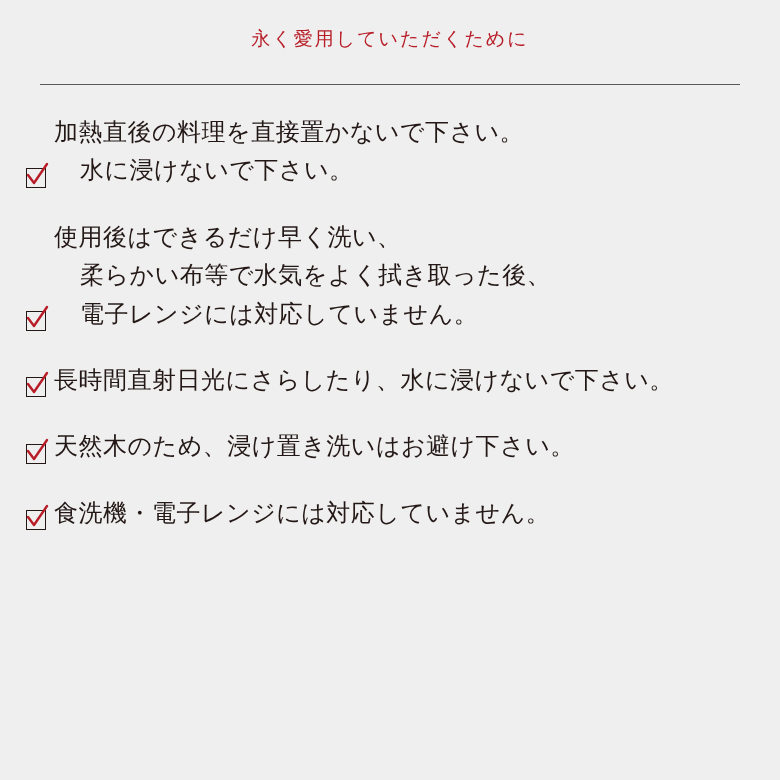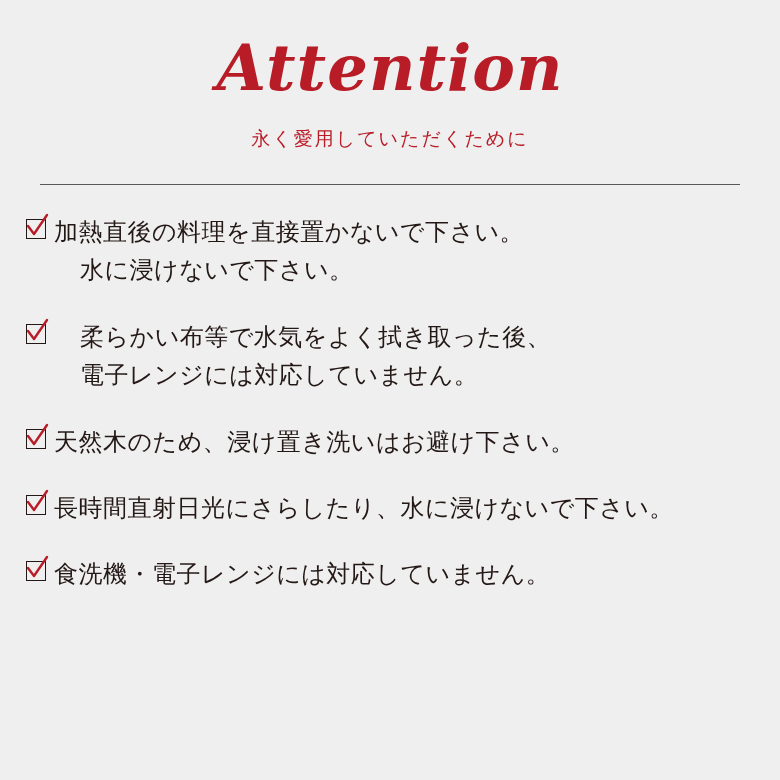--- a/index.html
+++ b/index.html
@@ -46,21 +46,21 @@
     background: #58595b;
     margin: 32px auto 0 auto;
   }
   .list {
     margin: 26px 0 0 0;
     padding: 0 0 0 26px;
     list-style: none;
   }
   .item {
     display: flex;
-    align-items: flex-start;
+    align-items: flex-end;
     margin-bottom: 18px;
     margin-top: 28px;
   }
   .check {
     flex: 0 0 auto;
     width: 22px;
     height: 22px;
     position: relative;
     margin-top: 6px;
     margin-right: 6px;
@@ -93,21 +93,20 @@
   }
   .small-gap {
     margin-bottom: 14px;
   }
 </style>
 </head>
 <body>
 
 <div class="page">
 
-  <div class="title">Attention</div>
   <div class="subtitle">永く愛用していただくために</div>
   <div class="divider"></div>
 
   <ul class="list">
 
     <li class="item">
       <span class="check">
         <span class="box"></span>
         <svg class="tick" viewBox="0 0 24 26" xmlns="http://www.w3.org/2000/svg">
           <path d="M3 13 L9 21 L22 2" fill="none" stroke="#b81c27" stroke-width="2.4" stroke-linecap="round" stroke-linejoin="round"></path>
@@ -120,22 +119,35 @@
     </li>
 
     <li class="item">
       <span class="check">
         <span class="box"></span>
         <svg class="tick" viewBox="0 0 24 26" xmlns="http://www.w3.org/2000/svg">
           <path d="M3 13 L9 21 L22 2" fill="none" stroke="#b81c27" stroke-width="2.4" stroke-linecap="round" stroke-linejoin="round"></path>
         </svg>
       </span>
       <span class="lines">
+        <div>使用後はできるだけ早く洗い、</div>
         <div class="line-indent">柔らかい布等で水気をよく拭き取った後、</div>
         <div class="line-indent">電子レンジには対応していません。</div>
+      </span>
+    </li>
+
+    <li class="item small-gap">
+      <span class="check">
+        <span class="box"></span>
+        <svg class="tick" viewBox="0 0 24 26" xmlns="http://www.w3.org/2000/svg">
+          <path d="M3 13 L9 21 L22 2" fill="none" stroke="#b81c27" stroke-width="2.4" stroke-linecap="round" stroke-linejoin="round"></path>
+        </svg>
+      </span>
+      <span class="lines">
+        <div>長時間直射日光にさらしたり、水に浸けないで下さい。</div>
       </span>
     </li>
 
     <li class="item small-gap">
       <span class="check">
         <span class="box"></span>
         <svg class="tick" viewBox="0 0 24 26" xmlns="http://www.w3.org/2000/svg">
           <path d="M3 13 L9 21 L22 2" fill="none" stroke="#b81c27" stroke-width="2.4" stroke-linecap="round" stroke-linejoin="round"></path>
         </svg>
       </span>
@@ -145,30 +157,18 @@
     </li>
 
     <li class="item small-gap">
       <span class="check">
         <span class="box"></span>
         <svg class="tick" viewBox="0 0 24 26" xmlns="http://www.w3.org/2000/svg">
           <path d="M3 13 L9 21 L22 2" fill="none" stroke="#b81c27" stroke-width="2.4" stroke-linecap="round" stroke-linejoin="round"></path>
         </svg>
       </span>
       <span class="lines">
-        <div>長時間直射日光にさらしたり、水に浸けないで下さい。</div>
-      </span>
-    </li>
-
-    <li class="item small-gap">
-      <span class="check">
-        <span class="box"></span>
-        <svg class="tick" viewBox="0 0 24 26" xmlns="http://www.w3.org/2000/svg">
-          <path d="M3 13 L9 21 L22 2" fill="none" stroke="#b81c27" stroke-width="2.4" stroke-linecap="round" stroke-linejoin="round"></path>
-        </svg>
-      </span>
-      <span class="lines">
         <div>食洗機・電子レンジには対応していません。</div>
       </span>
     </li>
 
   </ul>
 </div>
 
 </body></html>

